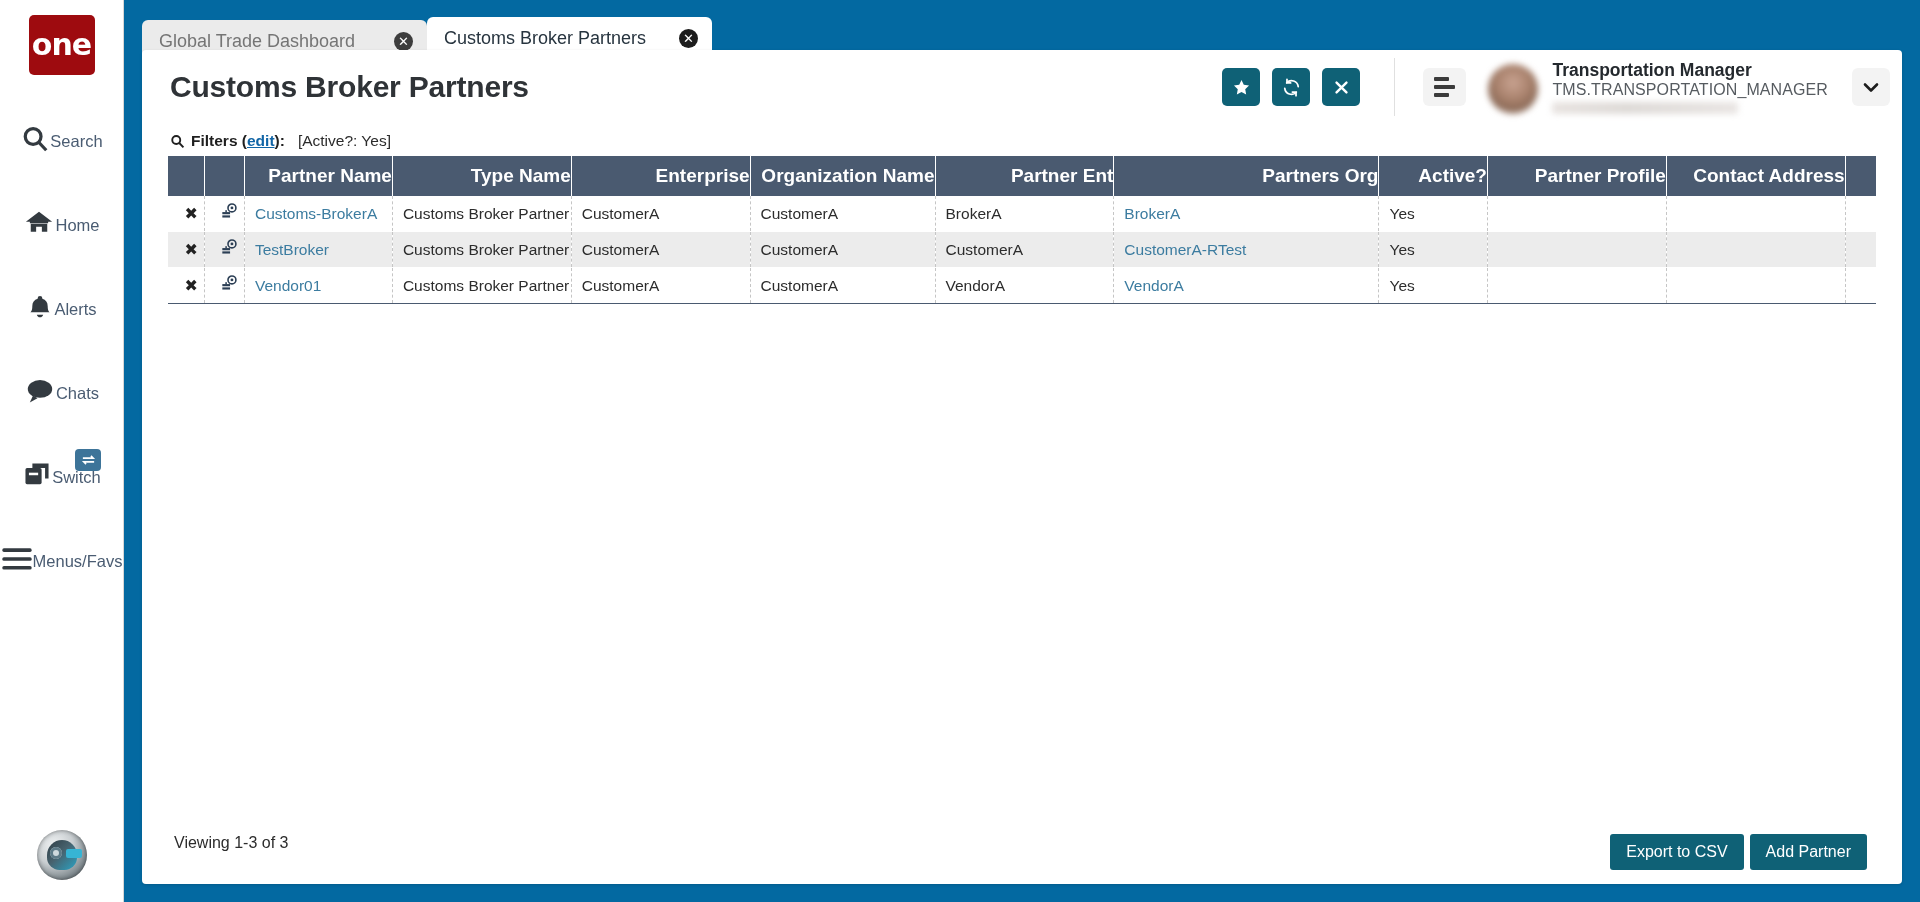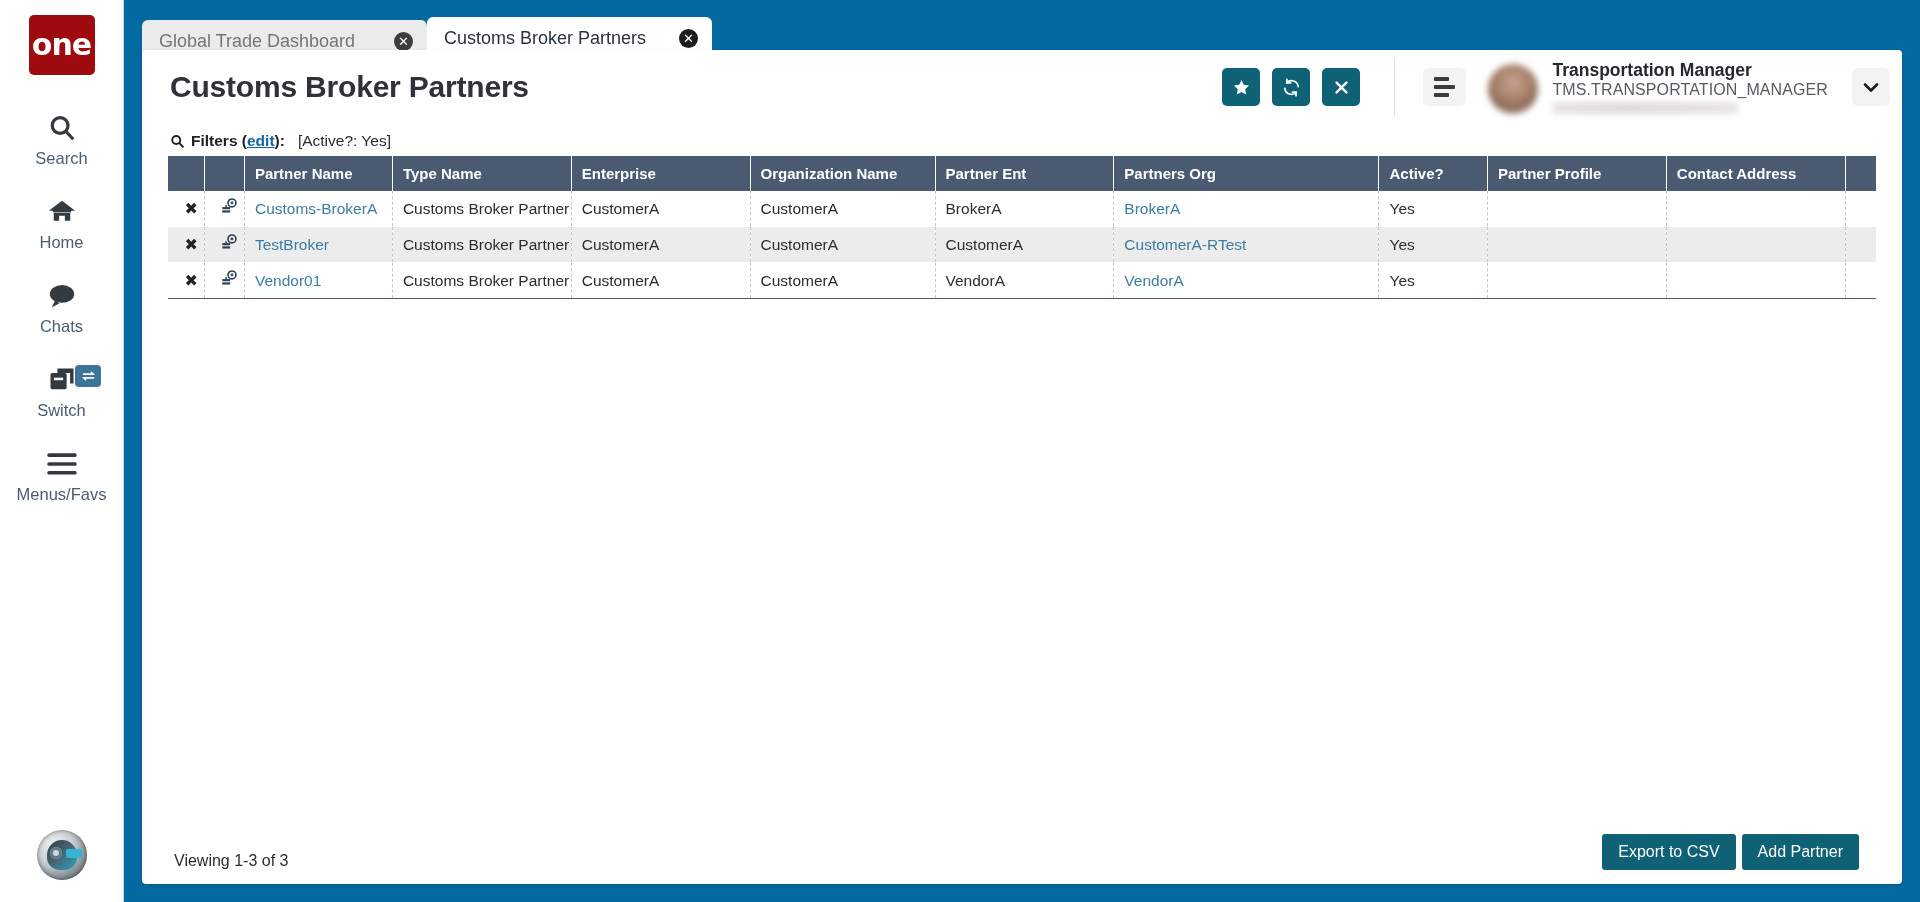--- a/index.html
+++ b/index.html
@@ -26,21 +26,21 @@
     background: #9e0b0f;
     border-radius: 5px;
     display: flex; align-items: center; justify-content: center;
     color: #fff; font-size: 30px; font-weight: 700; letter-spacing: -1px;
     font-family: "DejaVu Sans", sans-serif;
     line-height: 1;
   }
   .rail-items { margin-top: 22px; width: 100%; }
   .rail-item {
     width: 100%; height: 84px;
-    display: flex; flex-direction: column; align-items: center; justify-content: center;
+    display: flex; align-items: center; justify-content: center;
     cursor: pointer; position: relative; text-decoration: none;
   }
   .rail-icon { height: 34px; display: flex; align-items: center; justify-content: center; color: #333a40; }
   .rail-icon svg { display: block; }
   .rail-label {
     margin-top: 4px; font-size: 16.5px; color: #4a5c72;
     font-family: "Liberation Sans", sans-serif;
   }
   .switch-badge {
     position: absolute; right: 22px; top: 16px;
@@ -169,21 +169,21 @@
   .filters-icon { margin-right: 6px; color: #1f1f1f; display: flex; }
   .filters-label { font-weight: 700; }
   .filters-label a { color: #1165a6; text-decoration: underline; font-weight: 700; }
   .filters-value { margin-left: 13px; color: #2b2b2b; }
 
   
   .table-wrap { padding: 0 26px; }
   table.grid { width: 100%; border-collapse: collapse; table-layout: fixed; }
   table.grid thead th {
     background: #4a5a70; color: #ffffff;
-    font-size: 15px; font-weight: 700; text-align: left;
+    font-size: 19px; font-weight: 700; text-align: right;
     padding: 9px 0 9px 10px; height: 33px;
     border-right: 1px solid #ffffff;
     white-space: nowrap;
   }
   table.grid thead th:last-child { border-right: none; }
   table.grid tbody td {
     font-size: 15.5px; color: #2c2c2c;
     padding: 7px 0 7px 10px; height: 29px;
     border-right: 1px dashed #c5c5c5;
     border-bottom: 1px solid #ffffff;
@@ -206,22 +206,22 @@
   .col-org   { width: 150px; }
   .col-pent  { width: 145px; }
   .col-porg  { width: 215px; }
   .col-act   { width: 88px; }
   .col-prof  { width: 145px; }
   .col-addr  { width: 145px; }
   .col-end   { width: 25px; }
 
   
   .page-footer {
-    position: absolute; left: 0; right: 17px; bottom: 14px;
-    display: flex; align-items: flex-end; padding: 0 26px 0 32px;
+    position: absolute; left: 0; right: 9px; bottom: 14px;
+    display: flex; align-items: flex-start; padding: 0 26px 0 32px;
   }
   .viewing { font-size: 16px; color: #2c2c2c; }
   .footer-btns { margin-left: auto; display: flex; gap: 6px; }
   .pill-btn {
     background: #0f6176; color: #ffffff; border: none;
     font-size: 16px; padding: 9px 16px; border-radius: 3px; cursor: pointer;
     font-family: "Liberation Sans", sans-serif;
   }
 </style>
 </head>
@@ -251,20 +251,29 @@
         <span class="rail-icon">
           <svg width="32" height="30" viewBox="0 0 24 24" fill="#333a40">
             <path d="M12 3 1.5 11h3.2v1.2H19.3V11H22.5L12 3z"></path>
             <path d="M5.4 12.6h13.2V19h-4.3v-4.1h-4.6V19H5.4z"></path>
           </svg>
         </span>
         <span class="rail-label">Home</span>
       </div>
 
 
+      <div class="rail-item">
+        <span class="rail-icon">
+          <svg width="28" height="30" viewBox="0 0 24 24" fill="#333a40">
+            <path d="M12 2.5a2 2 0 0 1 2 2v.5c3 .8 4.6 3.2 4.6 6.3 0 3.4.9 4.5 1.7 5.3H3.7c.8-.8 1.7-1.9 1.7-5.3 0-3.1 1.6-5.5 4.6-6.3v-.5a2 2 0 0 1 2-2z"></path>
+            <path d="M9.3 18.6h5.4c-.2 1.3-1.3 2.2-2.7 2.2s-2.5-.9-2.7-2.2z"></path>
+          </svg>
+        </span>
+        <span class="rail-label">Alerts</span>
+      </div>
 
       <div class="rail-item">
         <span class="rail-icon">
           <svg width="32" height="28" viewBox="0 0 24 22" fill="#333a40">
             <ellipse cx="12" cy="9.4" rx="9.6" ry="7"></ellipse>
             <path d="M6.5 14.6 4 20l6-3.4z"></path>
           </svg>
         </span>
         <span class="rail-label">Chats</span>
       </div>

